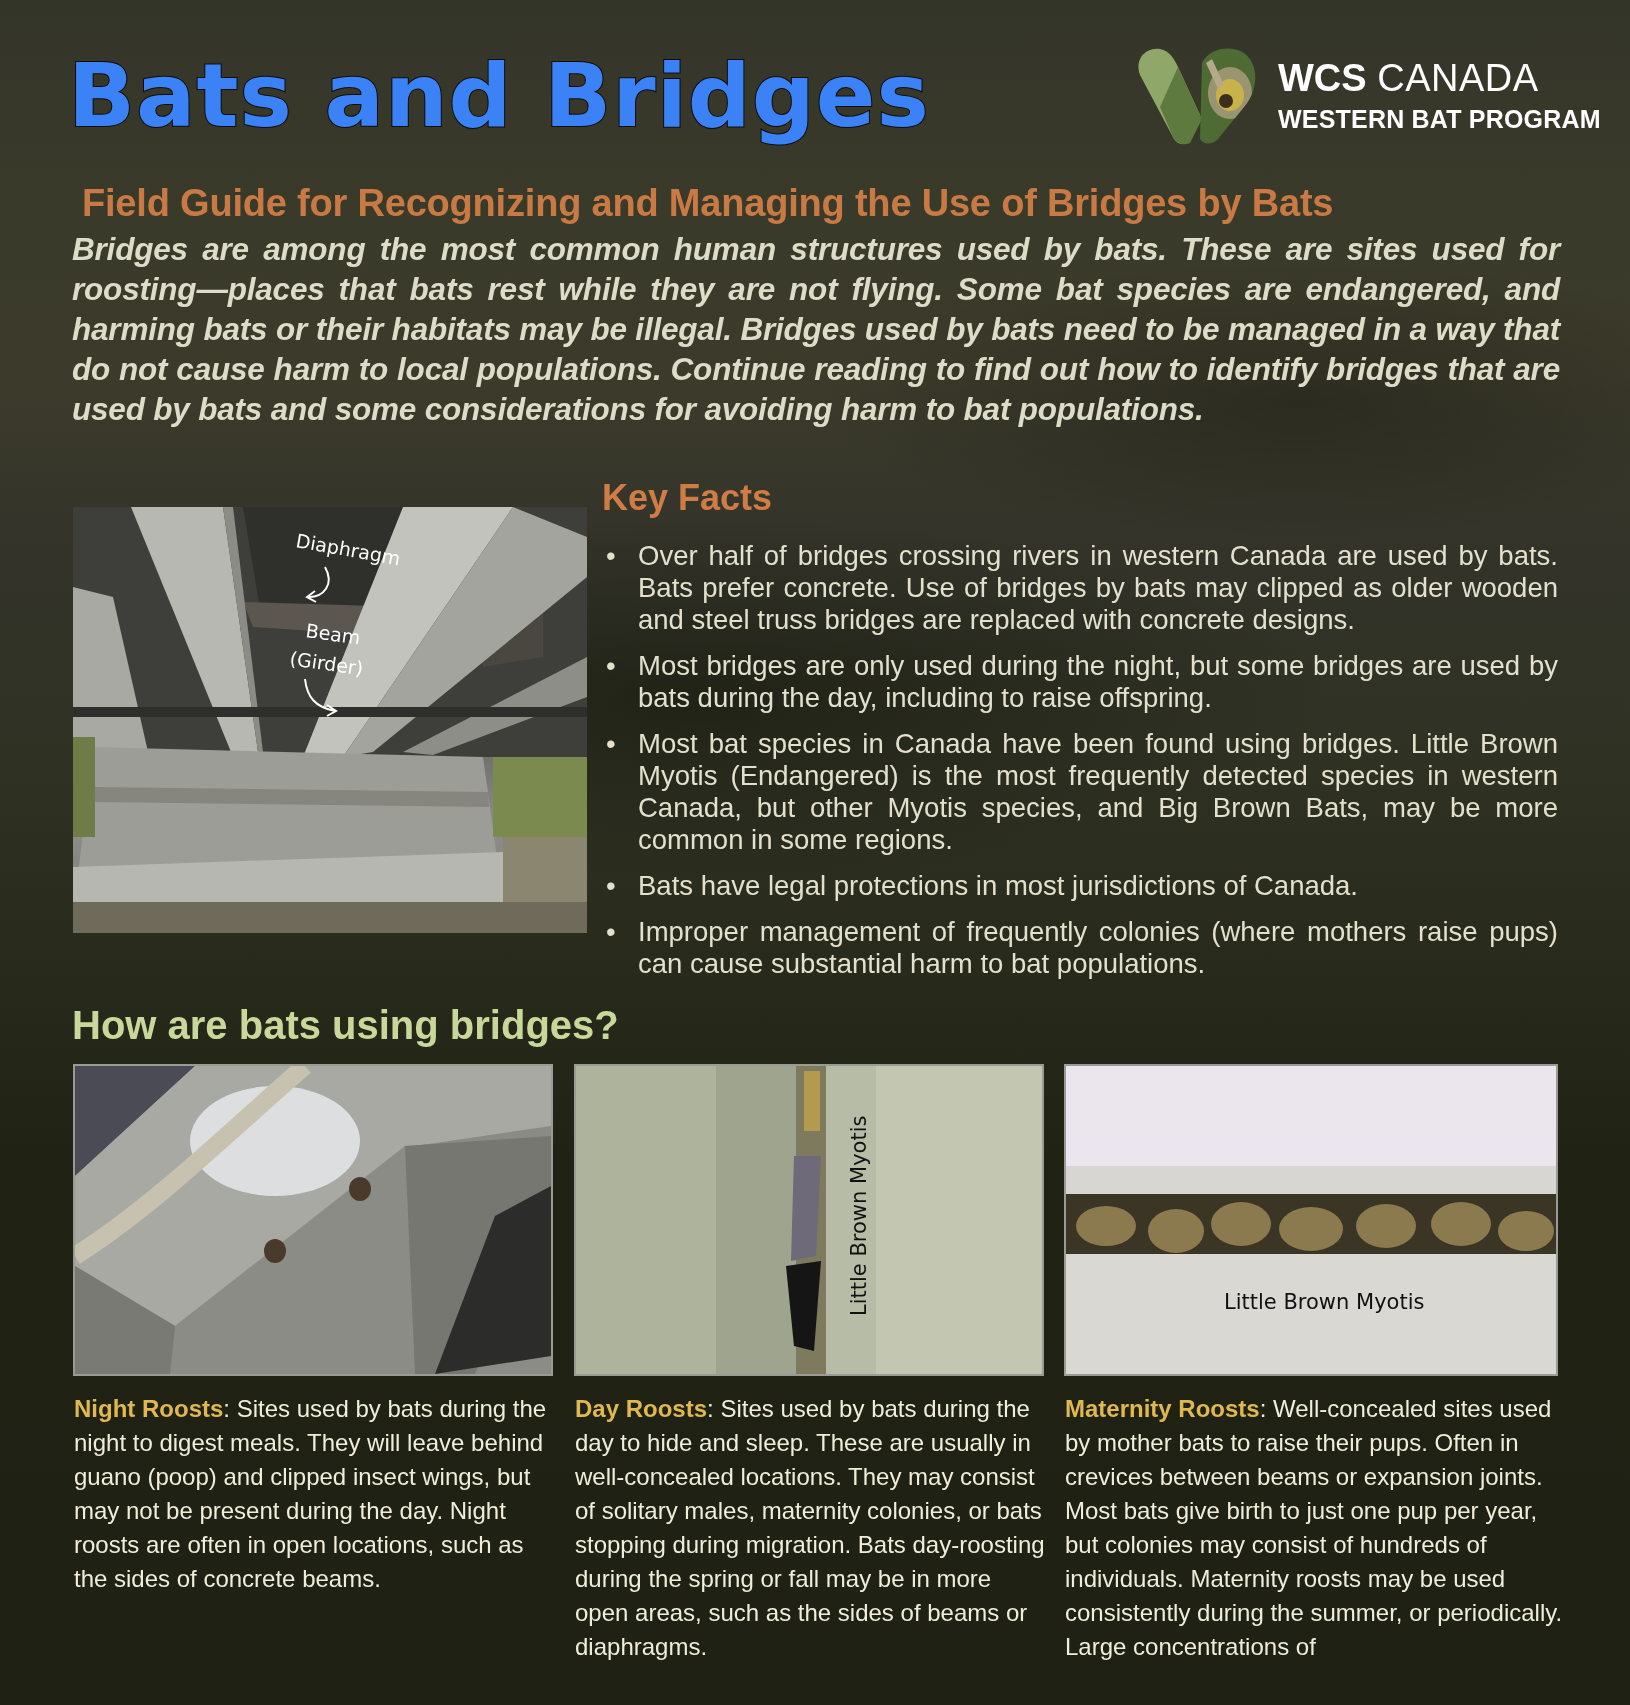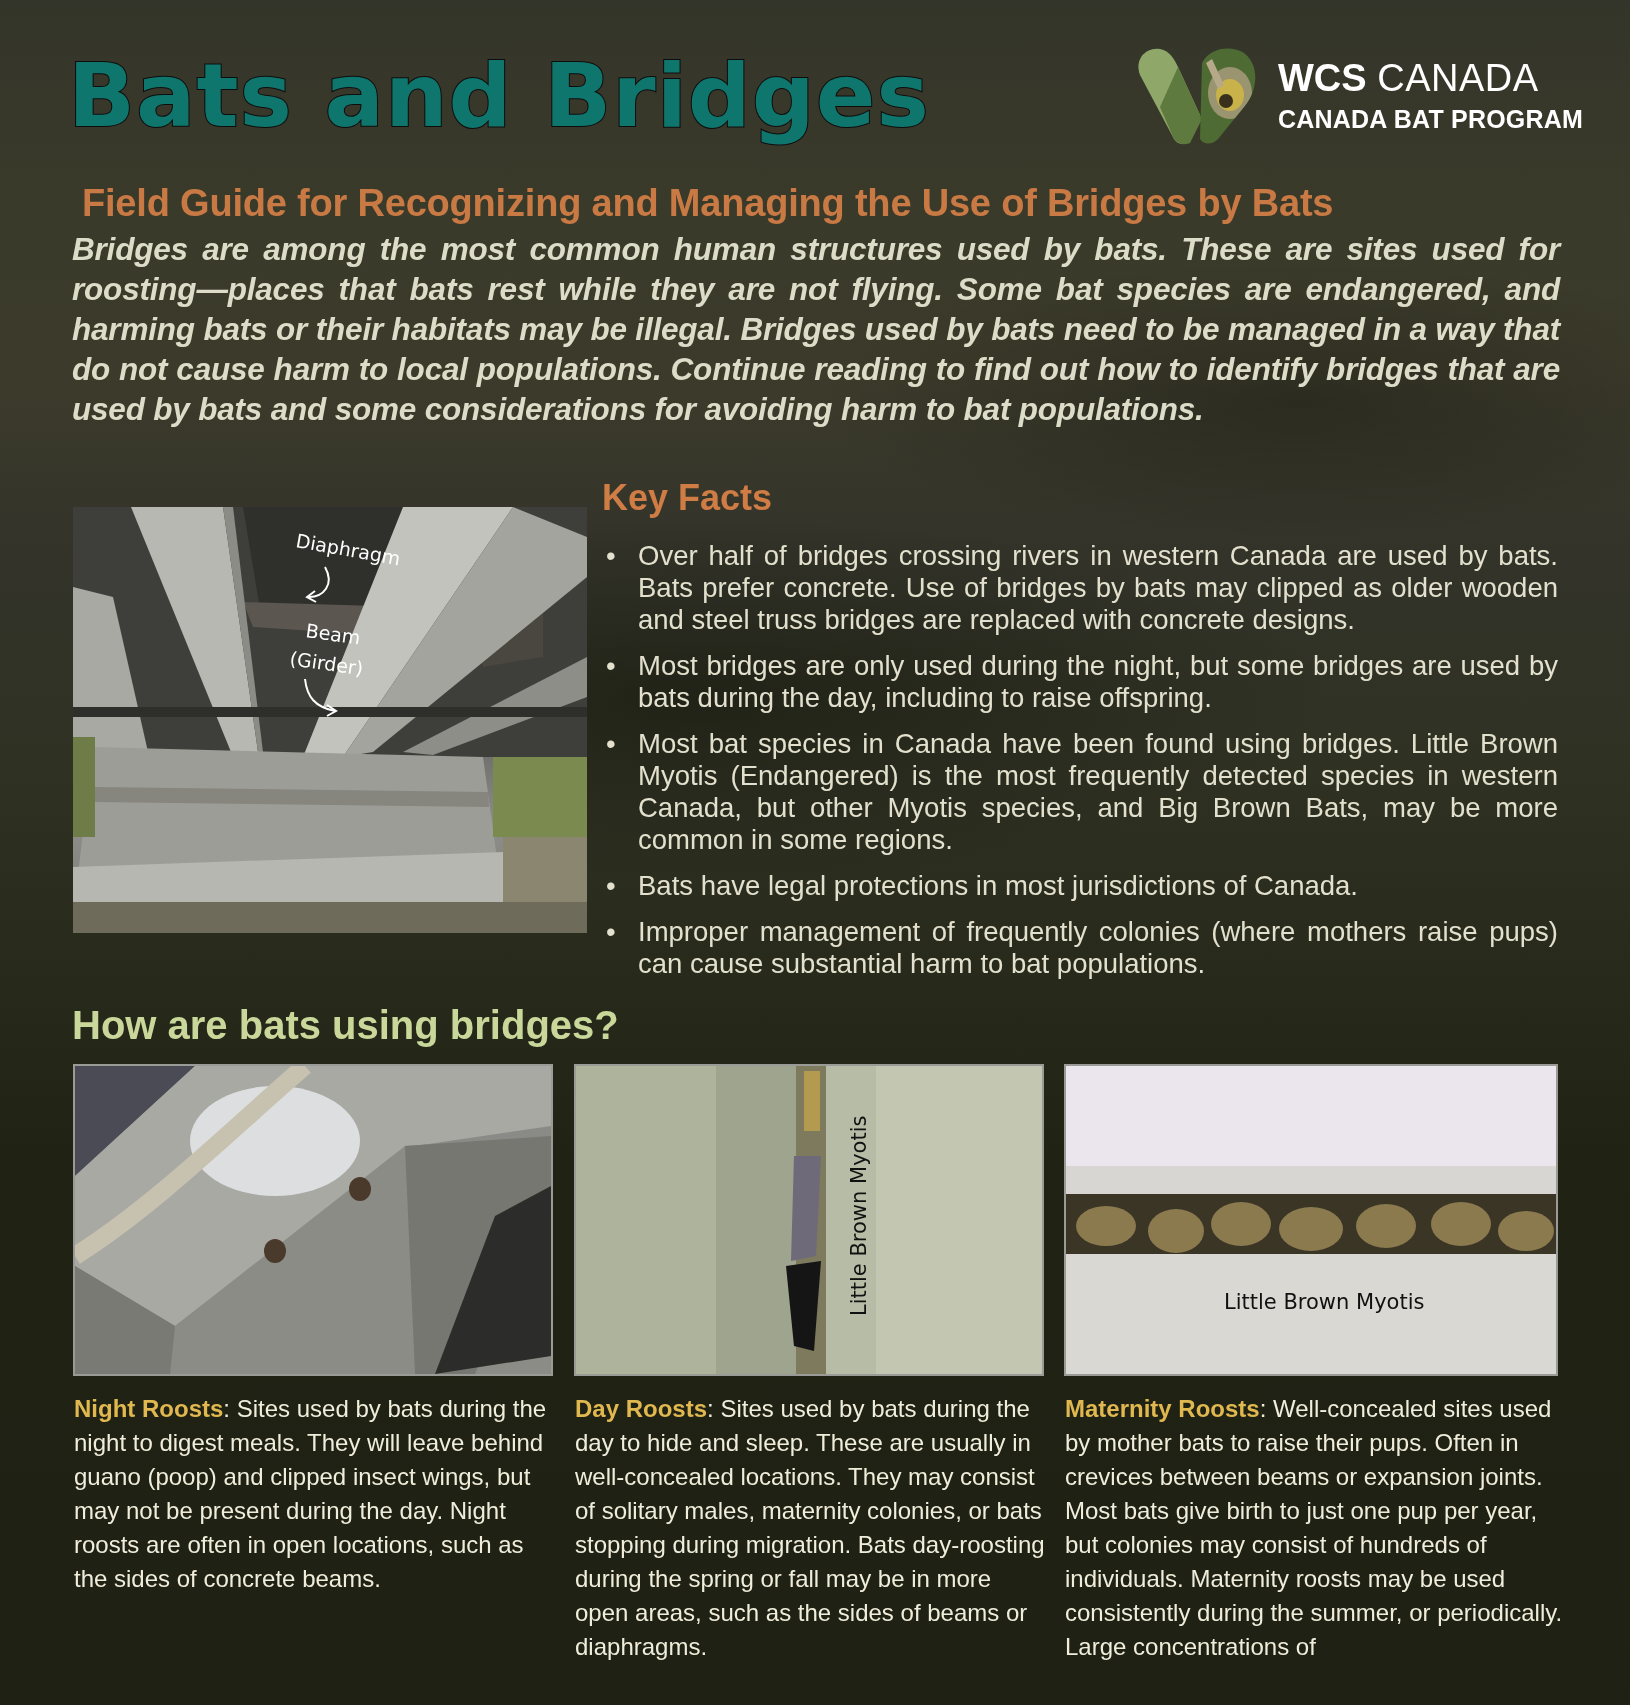--- a/index.html
+++ b/index.html
@@ -11,21 +11,21 @@
       linear-gradient(180deg, #34352a 0%, #3a3a2a 12%, #3c3b2b 22%, #33332a 32%, #2f3223 45%, #27291b 58%, #202214 68%, #1f2114 100%);
     font-family: "Liberation Sans", "DejaVu Sans", sans-serif;
     color: #e4e2cf;
   }
   .abs { position: absolute; }
 
   
   .title {
     left: 68px; top: 52px; margin: 0;
     font-family: "DejaVu Sans", sans-serif; font-weight: bold;
-    font-size: 88px; letter-spacing: 1px; color: #0f766e;
+    font-size: 88px; letter-spacing: 1px; color: #3b82f6;
     -webkit-text-stroke: 2px #0d0d0d; paint-order: stroke fill;
     line-height: 1;
   }
   .subtitle {
     left: 70px; top: 170px; margin: 12px;
     font-family: "Liberation Sans", sans-serif; font-weight: bold;
     font-size: 38px; color: #c97a44; letter-spacing: -0.2px;
   }
   .intro {
     left: 72px; top: 229px; width: 1488px; margin: 0;
@@ -103,21 +103,21 @@
     <path d="M46 22 L70 74 L58 98 C54 100 46 100 42 94 L28 62 Z" fill="#5f7a3f"></path>
     <g clip-path="url(#heartR)">
       <rect x="60" y="0" width="80" height="100" fill="#4e6b34"></rect>
       <ellipse cx="98" cy="48" rx="22" ry="26" fill="#9a9470"></ellipse>
       <ellipse cx="98" cy="50" rx="14" ry="16" fill="#c9b24a"></ellipse>
       <ellipse cx="94" cy="56" rx="7" ry="7" fill="#3a2f1c"></ellipse>
       <path d="M80 14 L92 40 L86 44 L74 18 Z" fill="#b5a98a"></path>
     </g>
   </svg>
   <div class="logo-wcs"><b>WCS</b> <span>CANADA</span></div>
-  <div class="logo-prog">CANADA BAT PROGRAM</div>
+  <div class="logo-prog">WESTERN BAT PROGRAM</div>
 </div>
 
 <p class="abs intro">Bridges are among the most common human structures used by bats. These are sites used for roosting—places that bats rest while they are not flying. Some bat species are endangered, and harming bats or their habitats may be illegal. Bridges used by bats need to be managed in a way that do not cause harm to local populations. Continue reading to find out how to identify bridges that are used by bats and some considerations for avoiding harm to bat populations.</p>
 
 <div class="abs bridge-photo">
   <svg width="514" height="426" viewBox="0 0 514 426">
 
     <rect x="0" y="0" width="514" height="250" fill="#3e3e3a"></rect>
     <polygon points="170,0 350,0 320,110 190,120" fill="#2f2f2b"></polygon>
 

